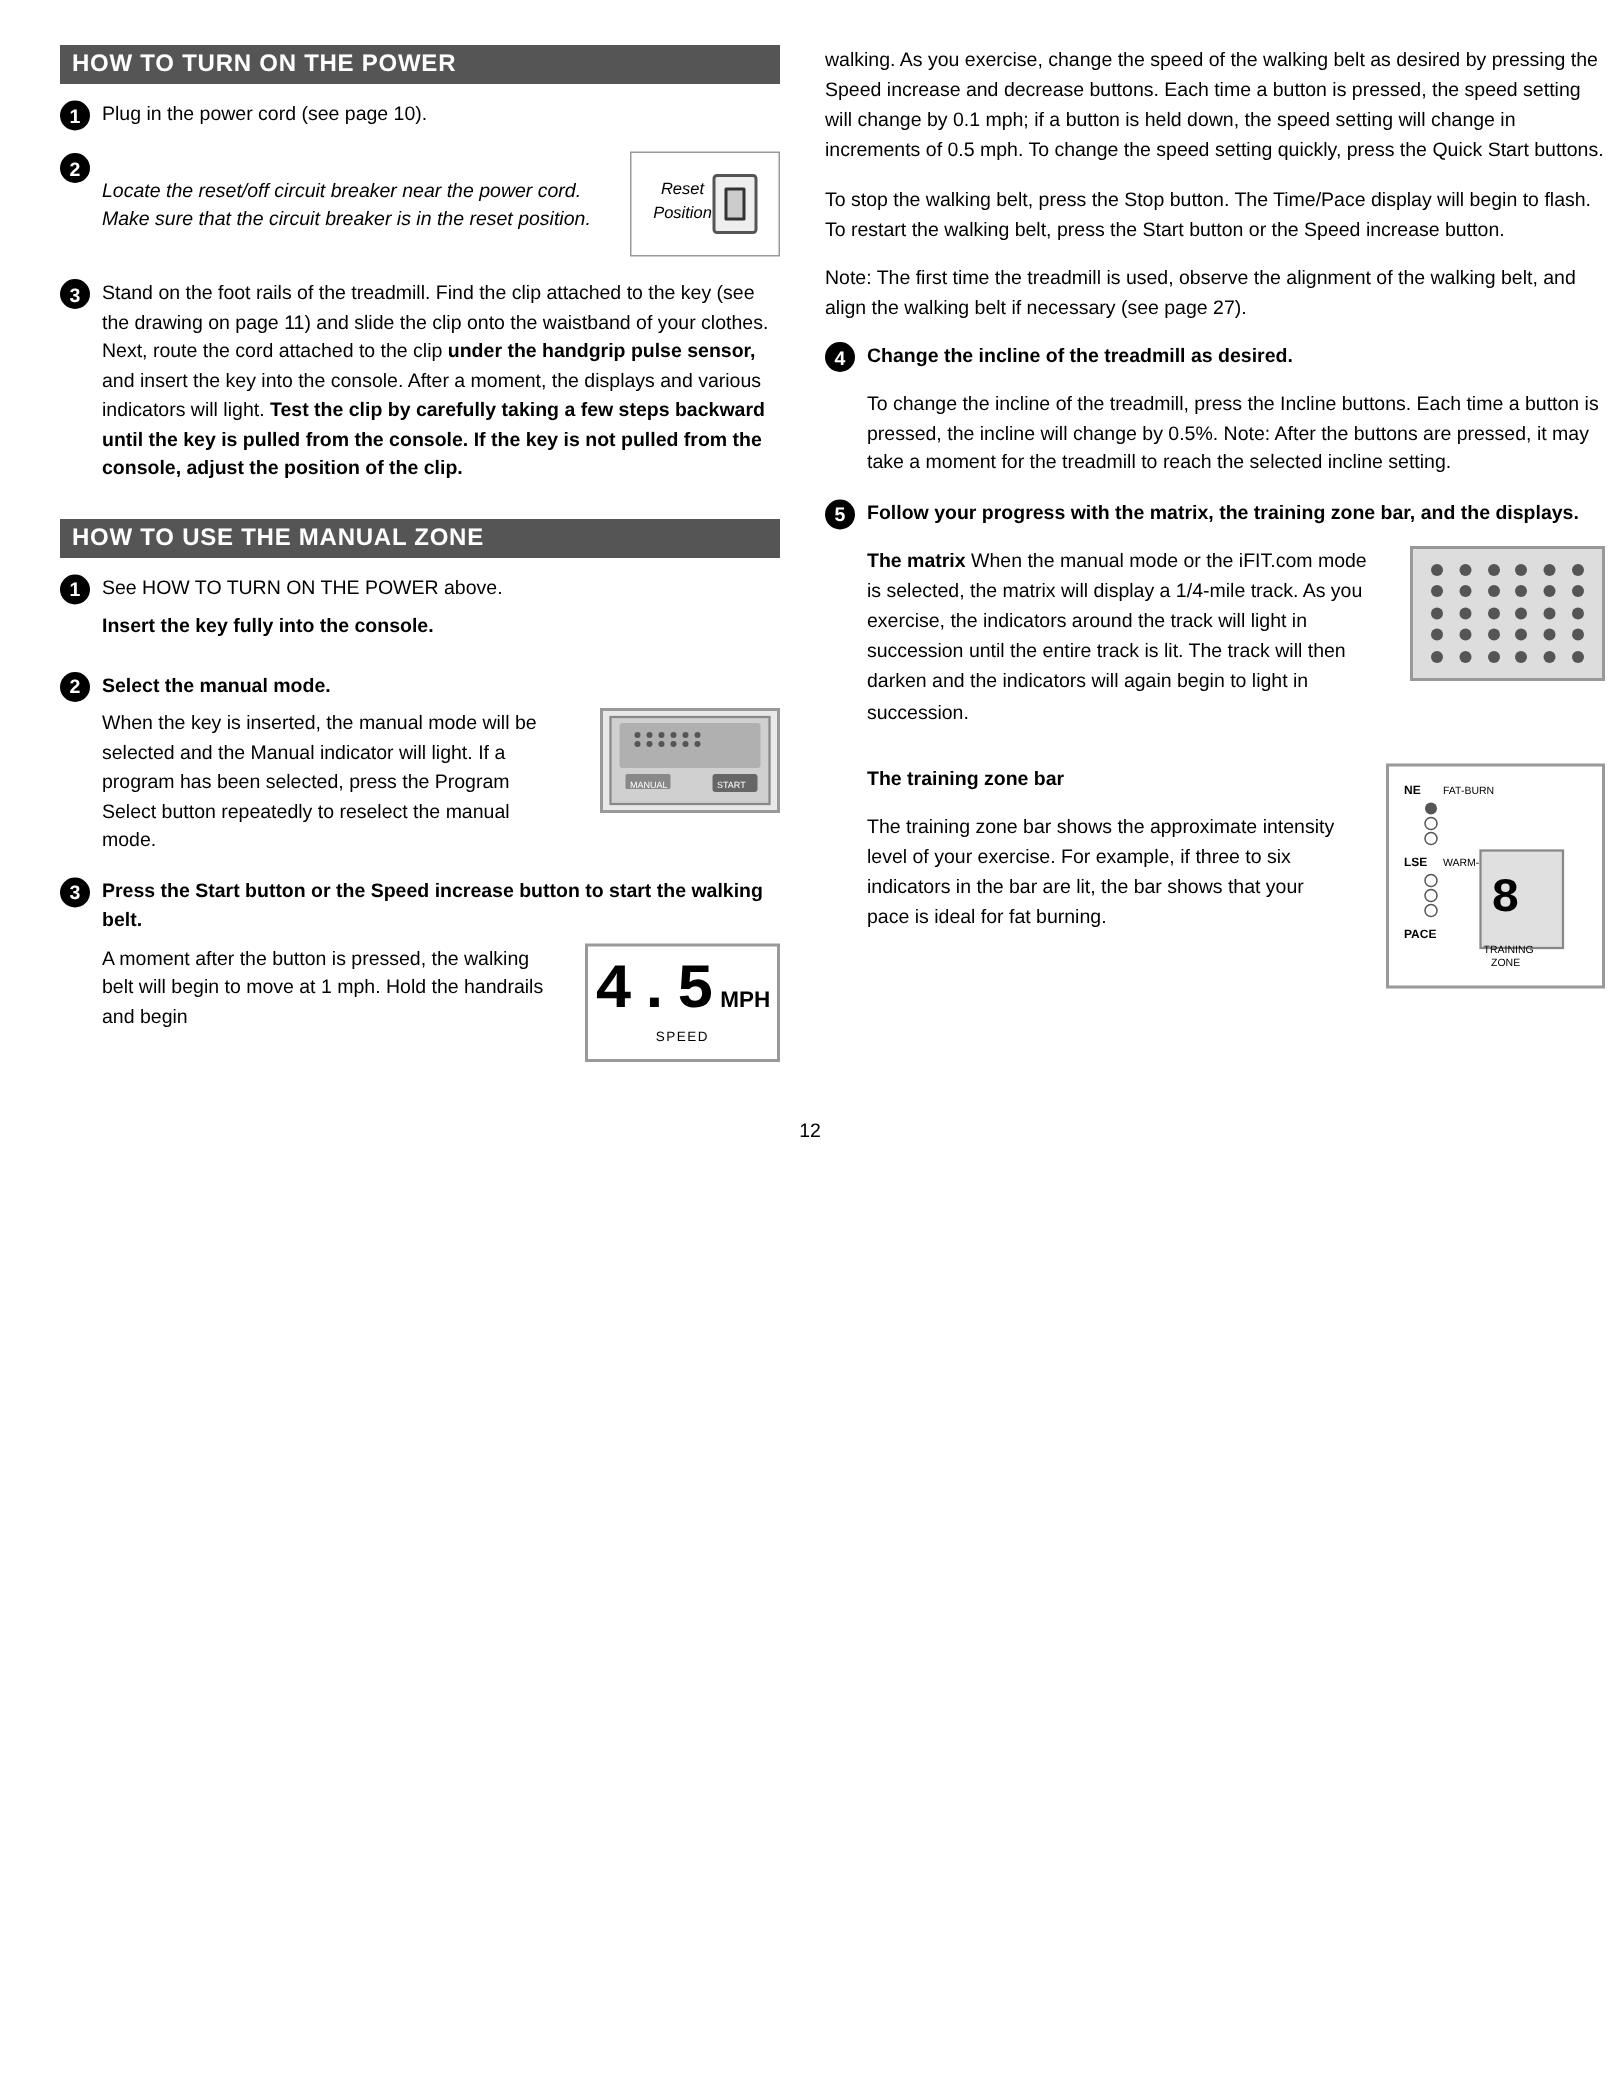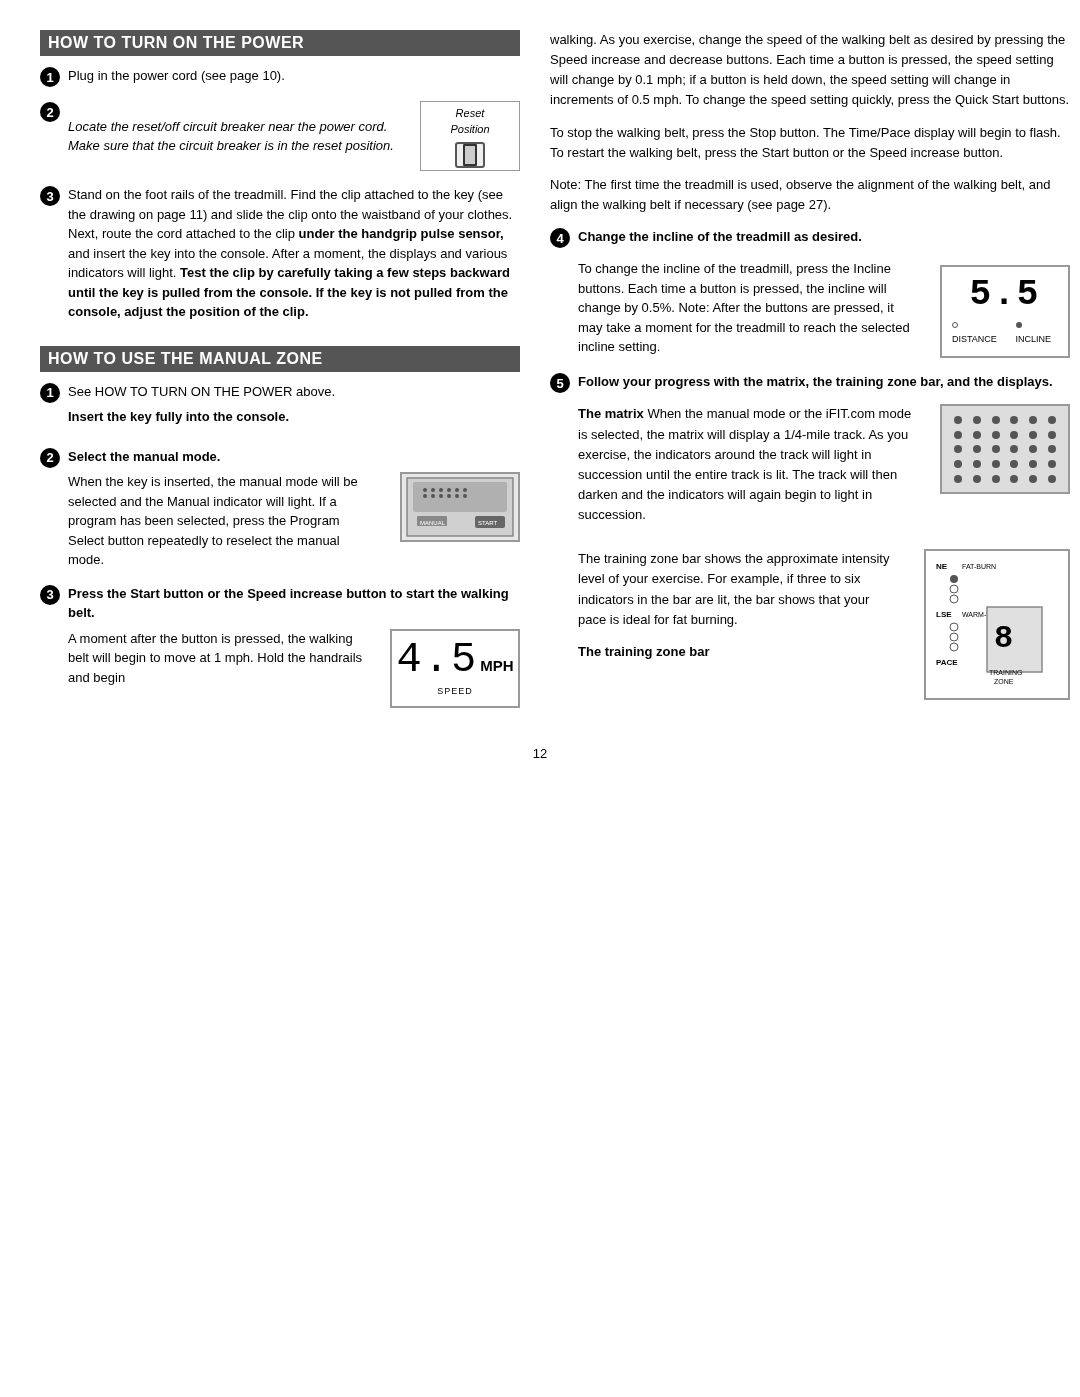--- a/index.html
+++ b/index.html
@@ -70,21 +70,21 @@
     .step-text {
       flex: 1;
     }
     .step-image {
       flex-shrink: 0;
     }
     .reset-box {
       border: 1px solid #999;
       padding: 8px 12px;
       display: flex;
-      flex-direction: column;
+      flex-direction: row;
       align-items: center;
       justify-content: center;
       width: 100px;
       height: 70px;
       position: relative;
     }
     .reset-box-label {
       font-size: 12px;
       text-align: center;
       margin-bottom: 4px;
@@ -165,21 +165,21 @@
     .speed-display {
       border: 2px solid #999;
       padding: 8px;
       width: 130px;
       display: flex;
       flex-direction: column;
       align-items: center;
     }
     .speed-digits {
       font-size: 42px;
-      font-weight: normal;
+      font-weight: bold;
       font-family: 'Courier New', monospace;
       letter-spacing: 2px;
       line-height: 1;
     }
     .speed-unit {
       font-size: 15px;
       font-weight: bold;
       margin-left: 2px;
       vertical-align: bottom;
     }
@@ -345,29 +345,20 @@
     <p>Note: The first time the treadmill is used, observe the alignment of the walking belt, and align the walking belt if necessary (see page 27).</p>
 
     <div class="step-block-right">
       <div class="step-number">4</div>
       <div class="step-content">
         <p><strong>Change the incline of the treadmill as desired.</strong></p>
         <div class="inline-image-row">
           <div class="step-text">
             <span>To change the incline of the treadmill, press the Incline buttons. Each time a button is pressed, the incline will change by 0.5%. Note: After the buttons are pressed, it may take a moment for the treadmill to reach the selected incline setting.</span>
           </div>
-          <div>
-            <div class="incline-display">
-              <div class="incline-digits">5.5</div>
-              <div class="incline-labels">
-                <span><span class="dot dot-empty"></span><span>DISTANCE</span></span>
-                <span><span class="dot dot-filled"></span><span>INCLINE</span></span>
-              </div>
-            </div>
-          </div>
         </div>
       </div>
     </div>
 
     <div class="step-block-right">
       <div class="step-number">5</div>
       <div class="step-content">
         <p><strong>Follow your progress with the matrix, the training zone bar, and the displays.</strong></p>
 
         <div class="inline-image-row" style="margin-bottom:12px;">
@@ -406,22 +397,22 @@
               <div class="matrix-dot"></div>
               <div class="matrix-dot"></div>
               <div class="matrix-dot"></div>
               <div class="matrix-dot"></div>
             </div>
           </div>
         </div>
 
         <div class="inline-image-row">
           <div class="step-text">
+            <p><strong>The training zone bar</strong></p>
             <p>The training zone bar shows the approximate intensity level of your exercise. For example, if three to six indicators in the bar are lit, the bar shows that your pace is ideal for fat burning.</p>
-            <p><strong>The training zone bar</strong></p>
           </div>
           <div>
             <div class="training-zone-display">
               <svg width="120" height="130" viewBox="0 0 120 130">
 
                 <text x="4" y="12" font-size="8" font-weight="bold" font-family="Arial" fill="#000">NE</text>
 
                 <text x="30" y="12" font-size="7" font-family="Arial" fill="#000">FAT-BURN</text>
 
                 <circle cx="22" cy="22" r="4" fill="#555"></circle>

